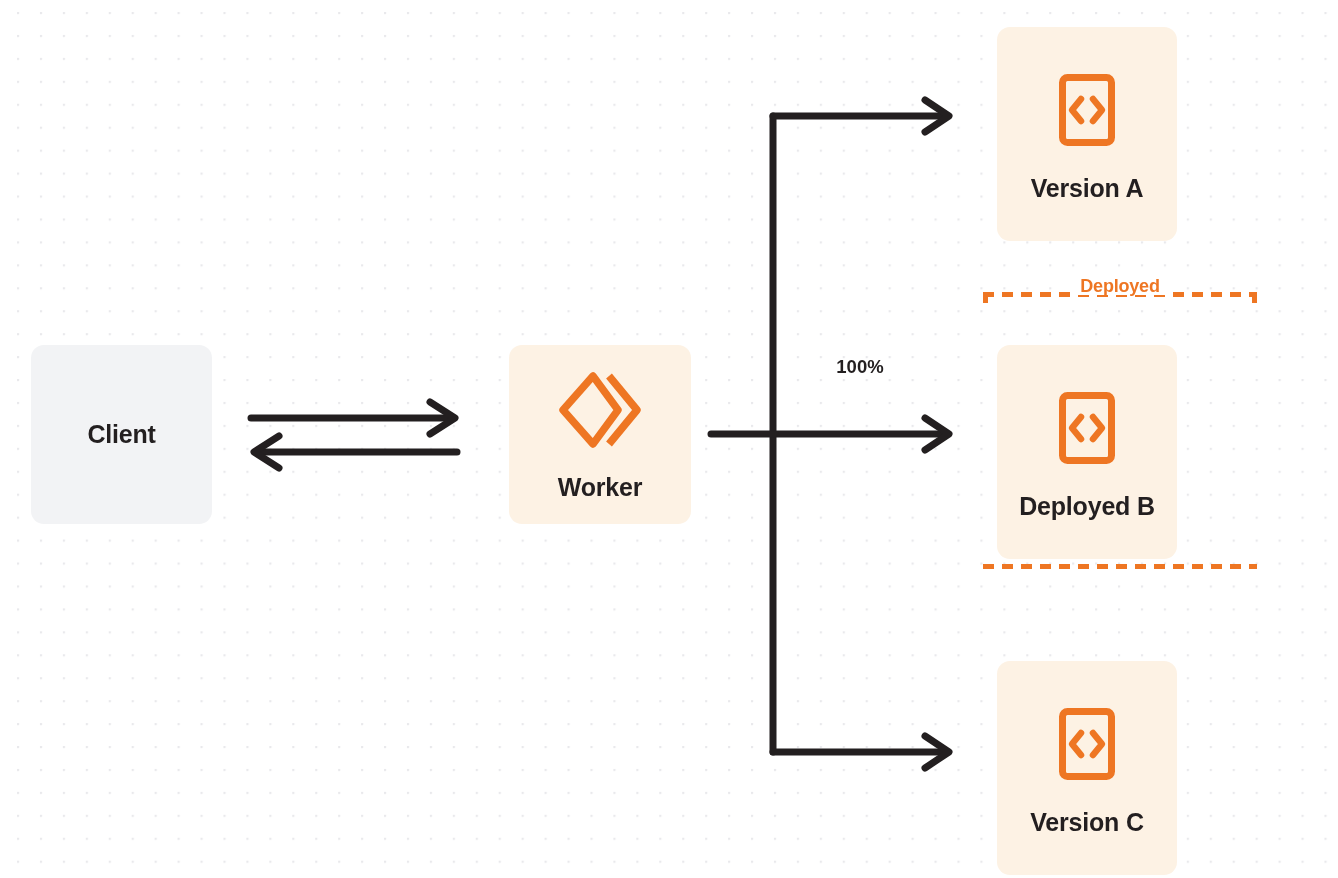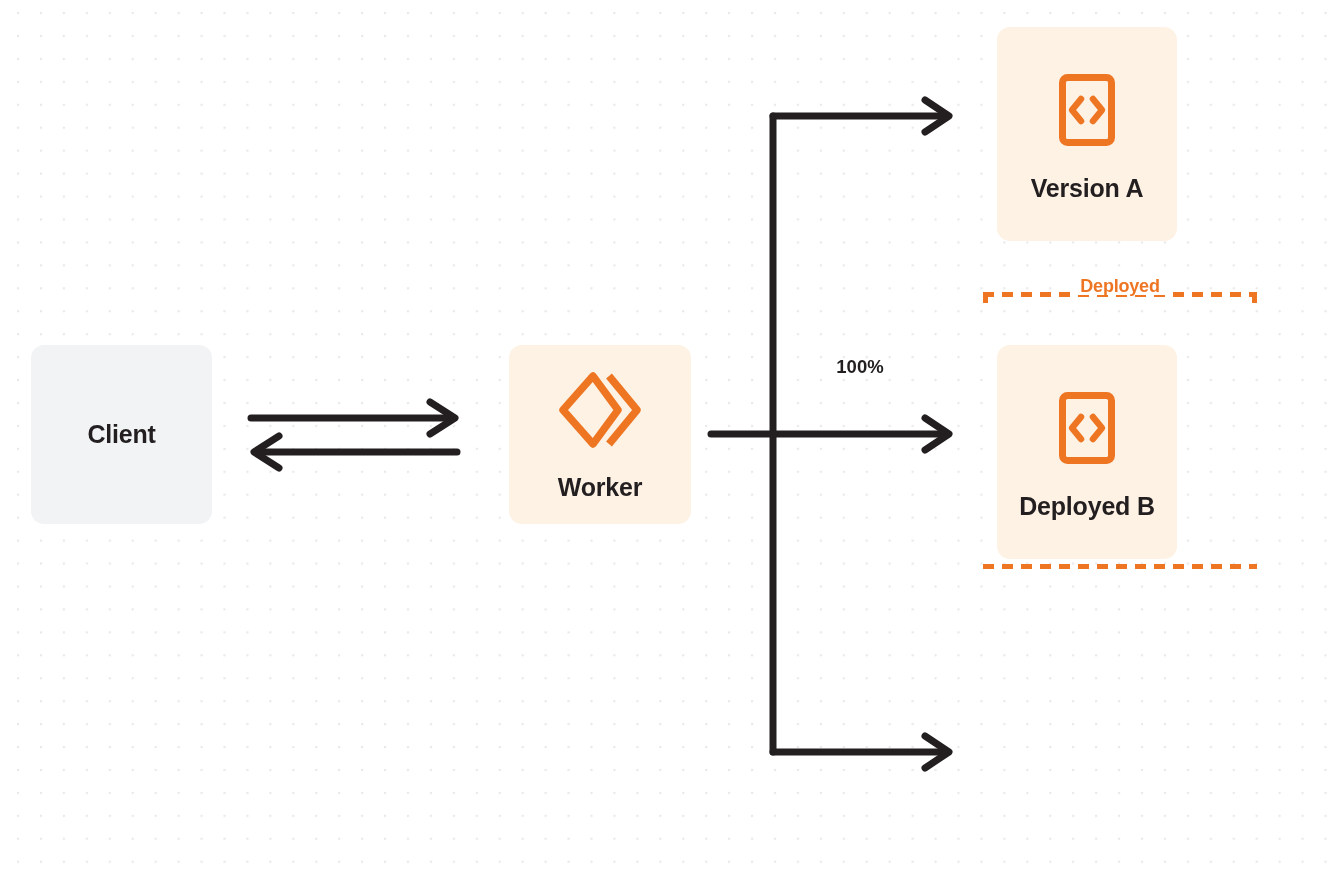--- a/index.html
+++ b/index.html
@@ -235,14 +235,24 @@
     <span class="node-icon">
       <svg width="60" height="76" viewBox="0 0 60 76" xmlns="http://www.w3.org/2000/svg">
         <rect x="5.5" y="5.5" width="49" height="65" rx="5" ry="5" fill="none" stroke="#ee7623" stroke-width="7"></rect>
         <path d="M 24 27 L 15 38 L 24 49" fill="none" stroke="#ee7623" stroke-width="6.5" stroke-linecap="round" stroke-linejoin="round"></path>
         <path d="M 36 27 L 45 38 L 36 49" fill="none" stroke="#ee7623" stroke-width="6.5" stroke-linecap="round" stroke-linejoin="round"></path>
       </svg>
     </span>
     <span class="node-label">Deployed B</span>
   </div>
 
+  <div id="version-c-node" class="node version-node">
+    <span class="node-icon">
+      <svg width="60" height="76" viewBox="0 0 60 76" xmlns="http://www.w3.org/2000/svg">
+        <rect x="5.5" y="5.5" width="49" height="65" rx="5" ry="5" fill="none" stroke="#ee7623" stroke-width="7"></rect>
+        <path d="M 24 27 L 15 38 L 24 49" fill="none" stroke="#ee7623" stroke-width="6.5" stroke-linecap="round" stroke-linejoin="round"></path>
+        <path d="M 36 27 L 45 38 L 36 49" fill="none" stroke="#ee7623" stroke-width="6.5" stroke-linecap="round" stroke-linejoin="round"></path>
+      </svg>
+    </span>
+    <span class="node-label">Version C</span>
+  </div>
 
 </div>
 
 </body></html>

